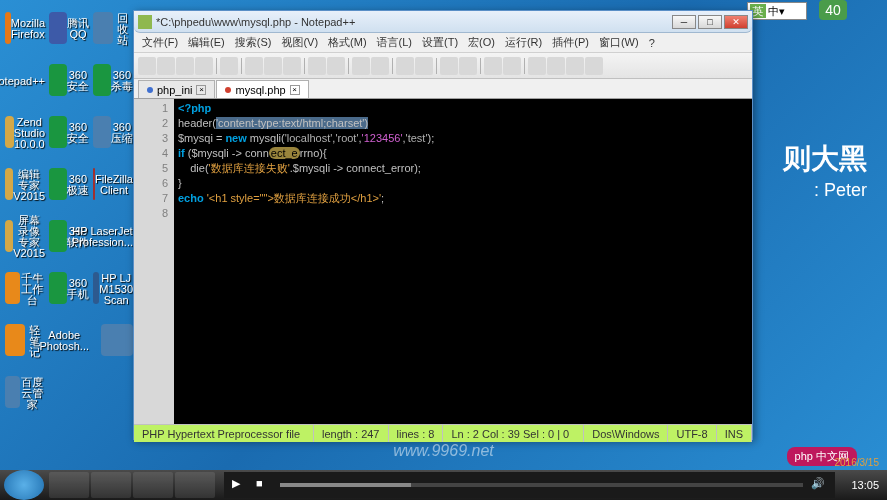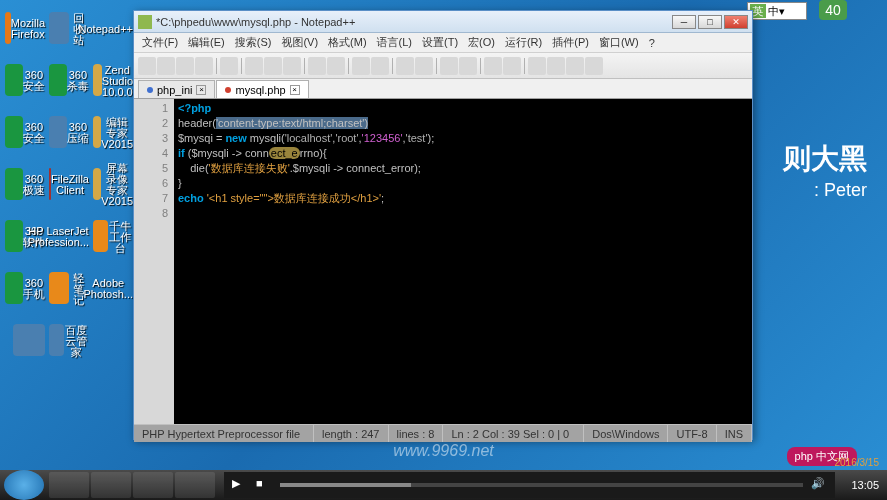--- a/index.html
+++ b/index.html
@@ -6,21 +6,21 @@
 body{width:887px;height:500px;background:linear-gradient(135deg,#2a8fd4 0%,#1a6bb0 50%,#2a8fd4 100%);overflow:hidden;position:relative;}
 .desktop{position:absolute;inset:0;}
 .desktop-text{position:absolute;right:20px;top:140px;color:#fff;font-size:28px;font-weight:bold;}
 .desktop-text2{position:absolute;right:20px;top:180px;color:#fff;font-size:18px;margin-left:35px;}
 .icons{position:absolute;top:5px;left:5px;display:grid;grid-template-columns:repeat(3,42px);gap:4px 2px;}
 .dicon{width:40px;height:48px;display:flex;flex-direction:row;align-items:center;justify-content:flex-end;color:#fff;font-size:9px;text-align:center;text-shadow:1px 1px 1px #000;line-height:1;}
 .dicon .ibox{width:32px;height:32px;border-radius:4px;margin-bottom:2px;}
 .c1{background:#4a7fb0;}.c2{background:#e67817;}.c3{background:#3d5aa8;}.c4{background:#6ba840;}.c5{background:#1a9640;}.c6{background:#d4a847;}.c7{background:#a03030;}.c8{background:#2d5a8f;}.c9{background:#e8891a;}.c11{background:#3a3a7a;}
 
 .npp{position:absolute;left:133px;top:10px;width:620px;height:430px;background:#f0f0f0;border:1px solid #5a8fc7;box-shadow:2px 2px 8px rgba(0,0,0,0.4);}
-.titlebar{height:22px;background:linear-gradient(#e8f0fa,#d0e0f0);display:flex;align-items:center;padding:0 4px;border-bottom:1px solid #a0b8d0;}
+.titlebar{height:22px;background:linear-gradient(#e8f0fa,#d0e0f0);display:flex;align-items:center;padding:0 4px;border-bottom:1px solid #a0b8d0;border-radius:6px;}
 .titlebar .icon{width:14px;height:14px;background:#8fb84f;margin-right:4px;}
 .titlebar .title{flex:1;font-size:11px;color:#333;}
 .winbtns{display:flex;gap:2px;}
 .winbtn{width:24px;height:14px;border:1px solid #888;background:linear-gradient(#f8f8f8,#d8d8d8);font-size:9px;text-align:center;line-height:12px;}
 .winbtn.close{background:linear-gradient(#f08070,#d04030);color:#fff;}
 .menubar{height:20px;background:#f0f0f0;display:flex;align-items:center;padding:0 4px;gap:2px;border-bottom:1px solid #d0d0d0;}
 .menubar span{padding:2px 4px;font-size:11px;color:#333;}
 .toolbar{height:26px;background:linear-gradient(#f4f4f4,#e4e4e4);display:flex;align-items:center;padding:0 4px;gap:1px;border-bottom:1px solid #c0c0c0;}
 .tbtn{width:18px;height:18px;border:1px solid transparent;background:#d8d8d8;border-radius:2px;}
 .tsep{width:1px;height:16px;background:#b0b0b0;margin:0 2px;}
@@ -34,21 +34,21 @@
 .gutter{width:40px;background:#d8d8d8;color:#808080;text-align:right;padding:2px 6px 0 0;font-family:Consolas,monospace;font-size:12px;line-height:15px;}
 .code{flex:1;background:#000;color:#c0c0c0;font-family:Consolas,monospace;font-size:12px;line-height:15px;padding:2px 4px;white-space:pre;position:relative;}
 .kw{color:#00a0e0;font-weight:bold;}
 .fn{color:#c0c0c0;}
 .str{color:#b0b0b0;}
 .str2{color:#e0a040;}
 .str3{color:#d060d0;}
 .var{color:#c0c0c0;}
 .hl{background:rgba(255,220,100,0.6);color:#000;border-radius:8px;padding:0 2px;}
 .sel{background:#4a6a8a;}
-.statusbar{height:18px;background:#a3a3a3;border-top:1px solid #c0c0c0;display:flex;align-items:center;font-size:10px;color:#333;}
+.statusbar{height:18px;background:#bef264;border-top:1px solid #c0c0c0;display:flex;align-items:center;font-size:10px;color:#333;}
 .statusbar span{padding:0 8px;border-right:1px solid #c0c0c0;height:100%;display:flex;align-items:center;}
 
 .ime{position:absolute;top:2px;right:80px;width:60px;height:18px;background:#fff;border:1px solid #888;display:flex;align-items:center;font-size:10px;}
 .ime .b{width:16px;height:14px;background:#6ab04c;color:#fff;text-align:center;margin:0 2px;}
 .badge{position:absolute;top:0;right:40px;width:28px;height:20px;background:#4a9c4a;color:#fff;border-radius:4px;text-align:center;line-height:20px;font-size:14px;}
 
 .taskbar{position:absolute;bottom:0;left:0;right:0;height:30px;background:linear-gradient(#4a4a4a,#1a1a1a);display:flex;align-items:center;}
 .start{width:40px;height:30px;background:radial-gradient(circle,#5ab0e8,#2070b0);border-radius:50%;margin:0 4px;}
 .tbitem{width:40px;height:26px;background:rgba(255,255,255,0.1);margin:0 1px;border-radius:2px;}
 .player{flex:1;height:26px;background:#1a1a1a;margin:0 8px;display:flex;align-items:center;gap:8px;padding:0 8px;}
@@ -65,20 +65,24 @@
 
 <div class="desktop">
   <div class="desktop-text">则大黑</div>
   <div class="desktop-text2">: Peter</div>
   <div class="icons" id="desktop-icons">
       <div class="dicon">
         <div class="ibox c2"></div>
         <div>Mozilla Firefox</div>
       </div>
       <div class="dicon">
+        <div class="ibox c3"></div>
+        <div>腾讯QQ</div>
+      </div>
+      <div class="dicon">
         <div class="ibox c1"></div>
         <div>回收站</div>
       </div>
       <div class="dicon">
         <div class="ibox c4"></div>
         <div>Notepad++</div>
       </div>
       <div class="dicon">
         <div class="ibox c5"></div>
         <div>360安全</div>
@@ -123,20 +127,24 @@
         <div class="ibox c8"></div>
         <div>HP LaserJet Profession...</div>
       </div>
       <div class="dicon">
         <div class="ibox c9"></div>
         <div>千牛工作台</div>
       </div>
       <div class="dicon">
         <div class="ibox c5"></div>
         <div>360手机</div>
+      </div>
+      <div class="dicon">
+        <div class="ibox c8"></div>
+        <div>HP LJ M1530 Scan</div>
       </div>
       <div class="dicon">
         <div class="ibox c9"></div>
         <div>轻笔记</div>
       </div>
       <div class="dicon">
         <div class="ibox c11"></div>
         <div>Adobe Photosh...</div>
       </div>
       <div class="dicon">

